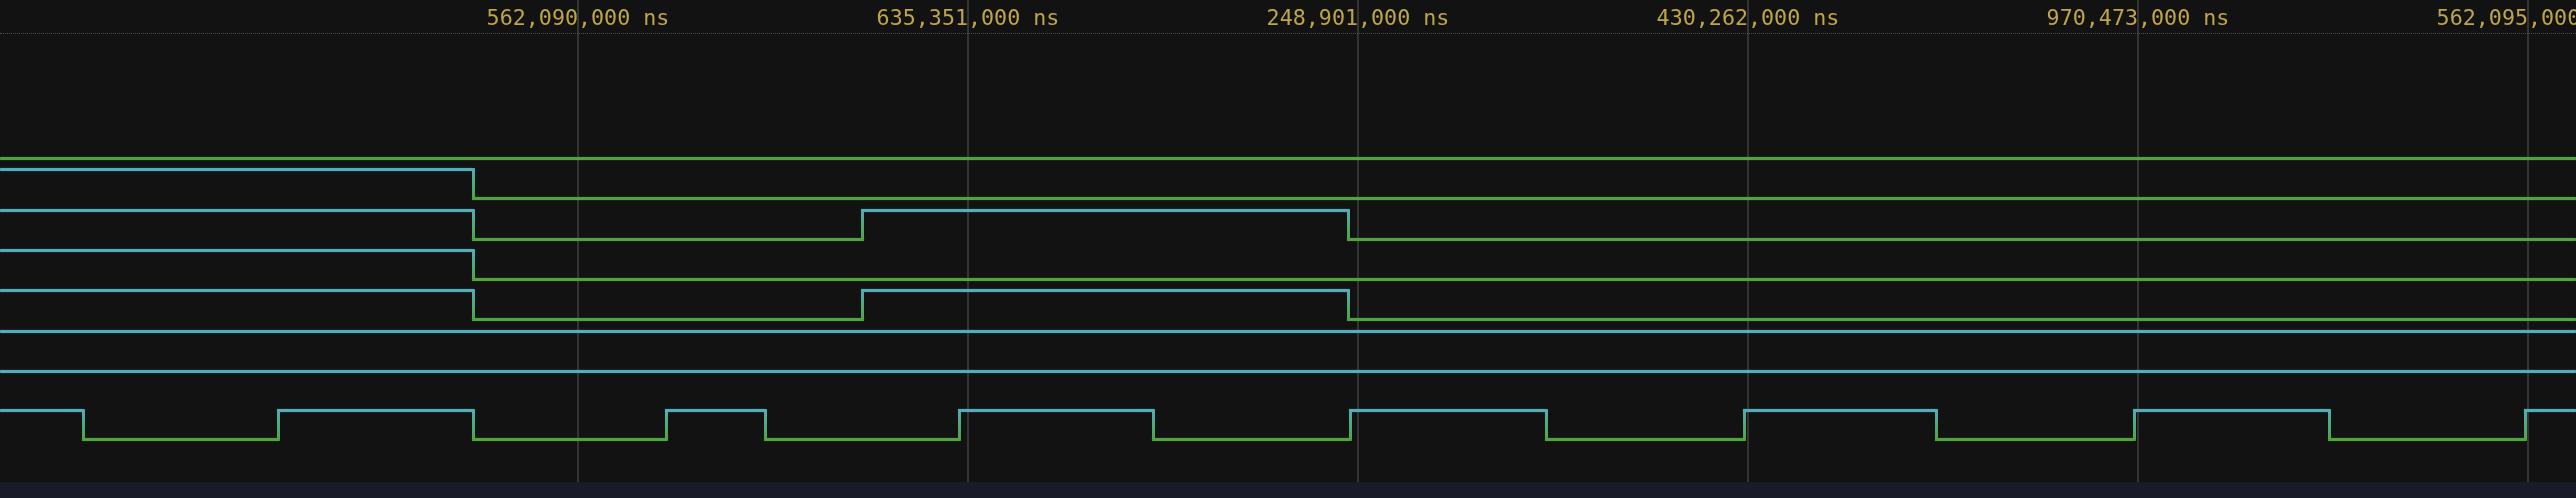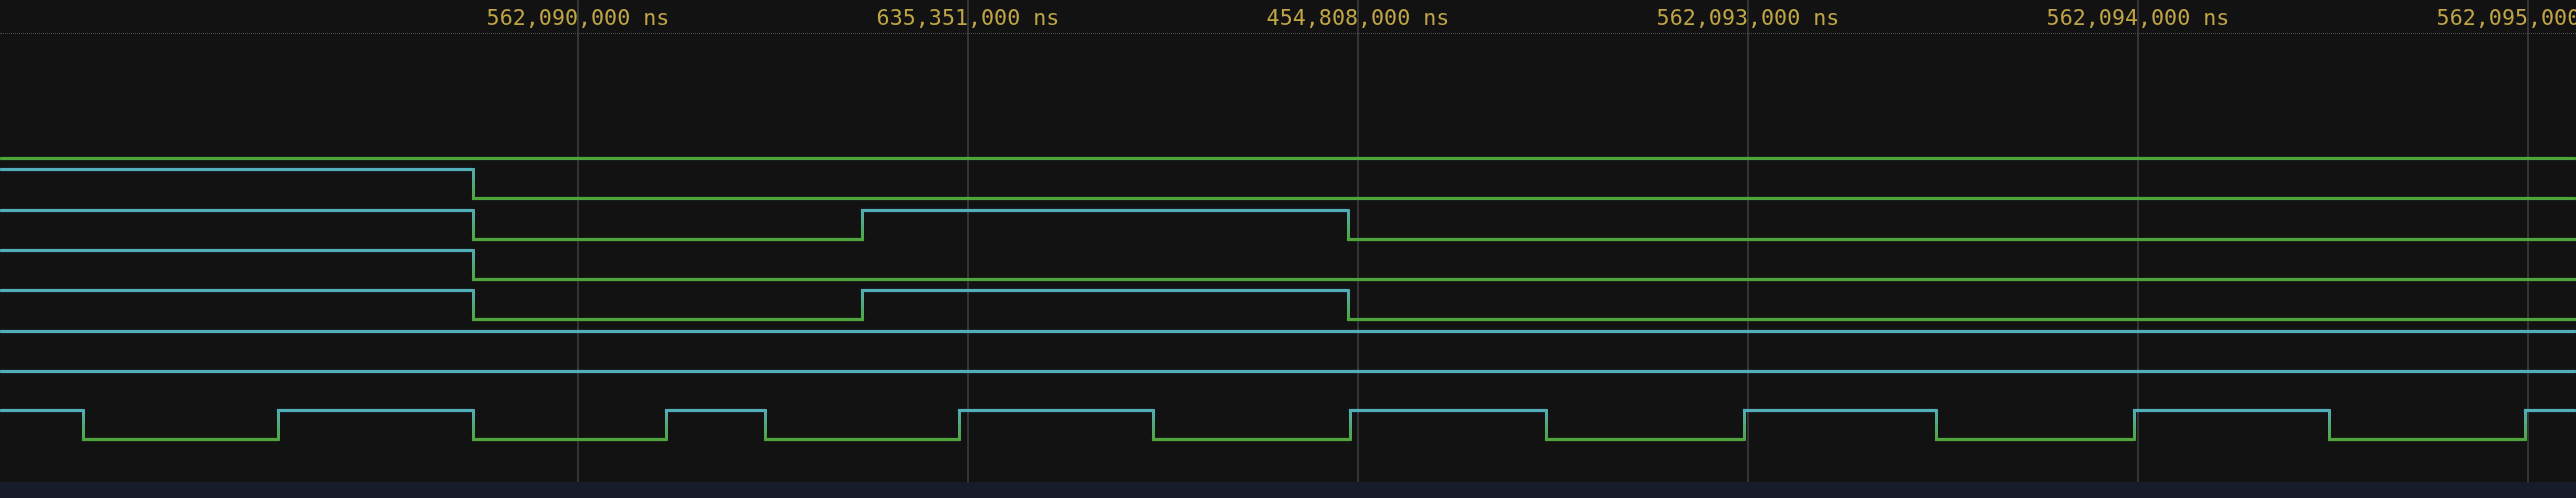--- a/index.html
+++ b/index.html
@@ -114,19 +114,19 @@
       <div class="vseg" style="left: 2328px; top: 409px; height: 32px; background: linear-gradient(rgb(82, 174, 184), rgb(79, 165, 60));"></div>
       <div class="hseg" style="left: 2328px; width: 197px; top: 438px; background: rgb(79, 165, 60); box-shadow: rgba(79, 165, 60, 0.5) 0px 0px 1.7px;"></div>
       <div class="vseg" style="left: 2524px; top: 409px; height: 32px; background: linear-gradient(rgb(82, 174, 184), rgb(79, 165, 60));"></div>
       <div class="hseg" style="left: 2524px; width: 52px; top: 409px; background: rgb(82, 174, 184); box-shadow: rgba(82, 174, 184, 0.5) 0px 0px 1.7px;"></div>
     </div>
   <div class="bottom-band" style="top: 482px; height: 16.7px; background: rgb(23, 28, 40);"></div>
   <div class="timeline-sep"></div>
   <div style="position:absolute;left:0;top:0;width:100%;height:33px;">
       <div class="tick-label" style="left: 578px; color: rgb(191, 165, 69);">562,090,000 ns</div>
       <div class="tick-label" style="left: 968px; color: rgb(191, 165, 69);">635,351,000 ns</div>
-      <div class="tick-label" style="left: 1358px; color: rgb(191, 165, 69);">454,808,000 ns</div>
-      <div class="tick-label" style="left: 1748px; color: rgb(191, 165, 69);">562,093,000 ns</div>
-      <div class="tick-label" style="left: 2138px; color: rgb(191, 165, 69);">562,094,000 ns</div>
+      <div class="tick-label" style="left: 1358px; color: rgb(191, 165, 69);">248,901,000 ns</div>
+      <div class="tick-label" style="left: 1748px; color: rgb(191, 165, 69);">430,262,000 ns</div>
+      <div class="tick-label" style="left: 2138px; color: rgb(191, 165, 69);">970,473,000 ns</div>
       <div class="tick-label" style="left: 2528px; color: rgb(191, 165, 69);">562,095,000 ns</div>
     </div>
 </div>
 
 
 </body></html>

